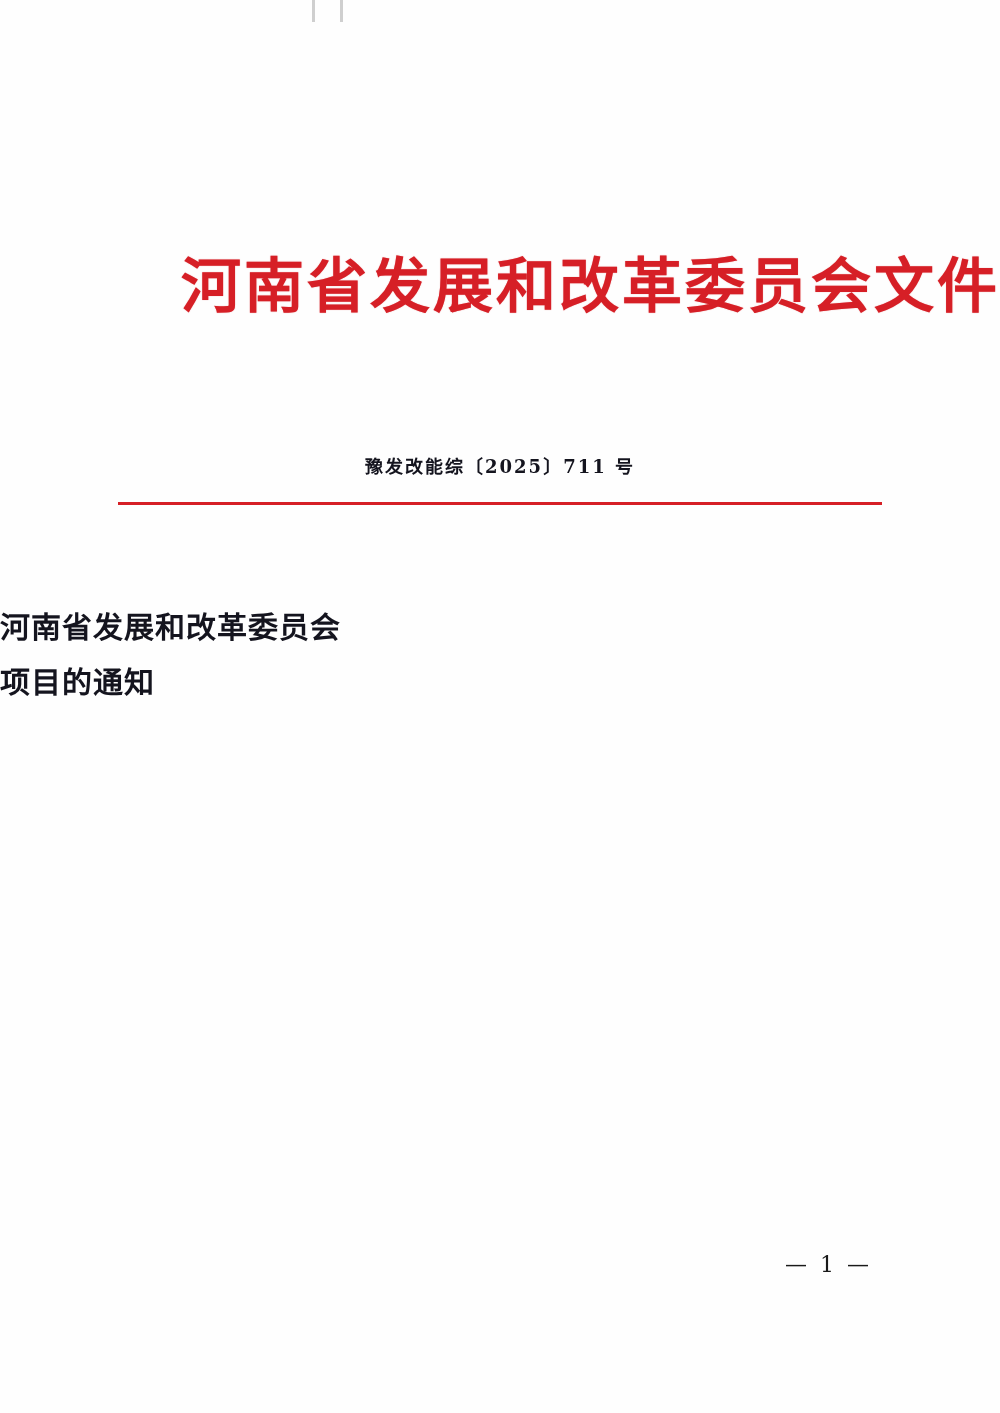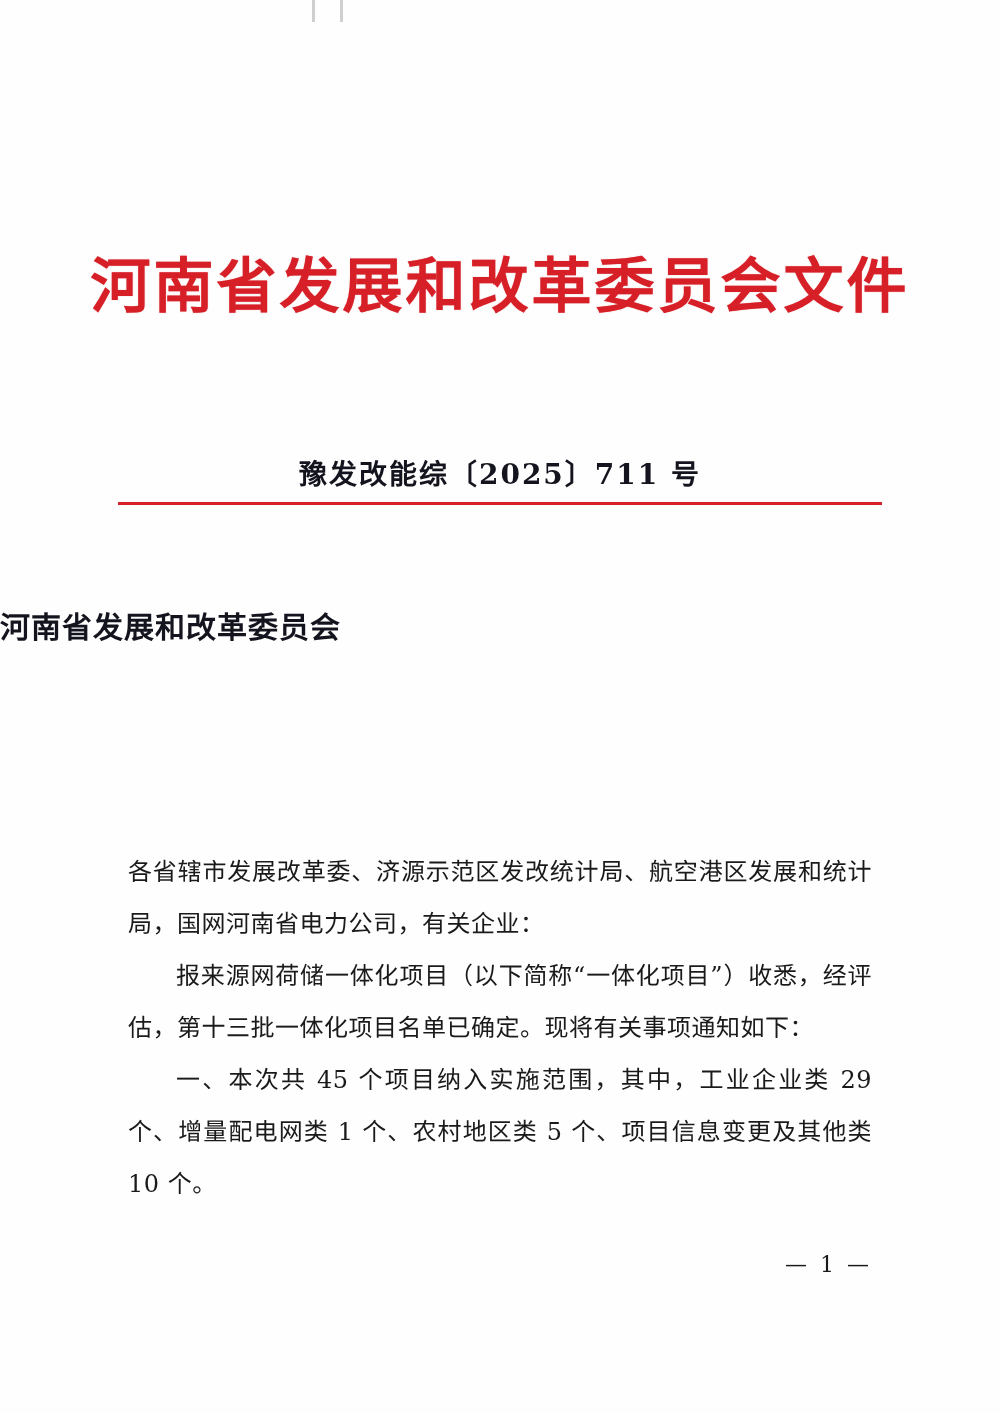--- a/index.html
+++ b/index.html
@@ -35,40 +35,40 @@
   }
   .crop-mark.left  { left: 312px; }
   .crop-mark.right { left: 340px; }
 
   
   .masthead {
     position: absolute;
     top: 252px;
     left: 0;
     width: 100%;
-    text-align: center;
+    text-align: right;
   }
   .masthead-title {
     font-family: "DejaVu Serif", "Liberation Serif", serif;
     font-weight: 700;
     font-size: 60px;
     letter-spacing: 3px;
     color: #d61f26;
     line-height: 1.15;
     white-space: nowrap;
     text-shadow: 0 0 1px rgba(214,31,38,0.5);
   }
 
   .doc-number {
     position: absolute;
     top: 452px;
     left: 0;
     width: 100%;
     text-align: center;
-    font-size: 28px;
+    font-size: 18px;
     font-weight: 700;
     letter-spacing: 2px;
     color: #14141e;
   }
 
   .red-rule {
     position: absolute;
     top: 502px;
     left: 118px;
     width: 764px;
@@ -131,23 +131,19 @@
   <div class="masthead">
     <div class="masthead-title">河南省发展和改革委员会文件</div>
   </div>
 
   <div class="doc-number">豫发改能综〔2025〕711 号</div>
 
   <div class="red-rule"></div>
 
   <div class="doc-title">
     <div>河南省发展和改革委员会</div>
+    <div>项目的通知</div>
   </div>
 
-  <div class="body-text">
-    <p>各省辖市发展改革委、济源示范区发改统计局、航空港区发展和统计局，国网河南省电力公司，有关企业：</p>
-    <p class="indent">报来源网荷储一体化项目（以下简称“一体化项目”）收悉，经评估，第十三批一体化项目名单已确定。现将有关事项通知如下：</p>
-    <p class="indent">一、本次共 45 个项目纳入实施范围，其中，工业企业类 29 个、增量配电网类 1 个、农村地区类 5 个、项目信息变更及其他类 10 个。</p>
-  </div>
 
   <div class="page-number">— 1 —</div>
 
 </div>
 
 </body></html>

